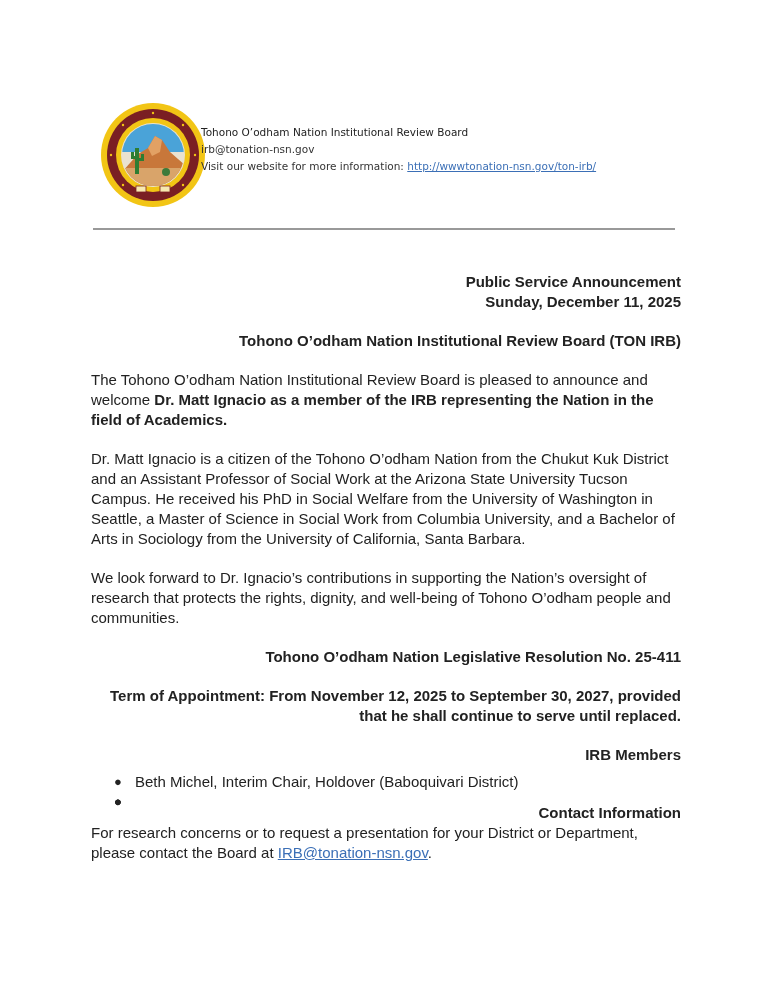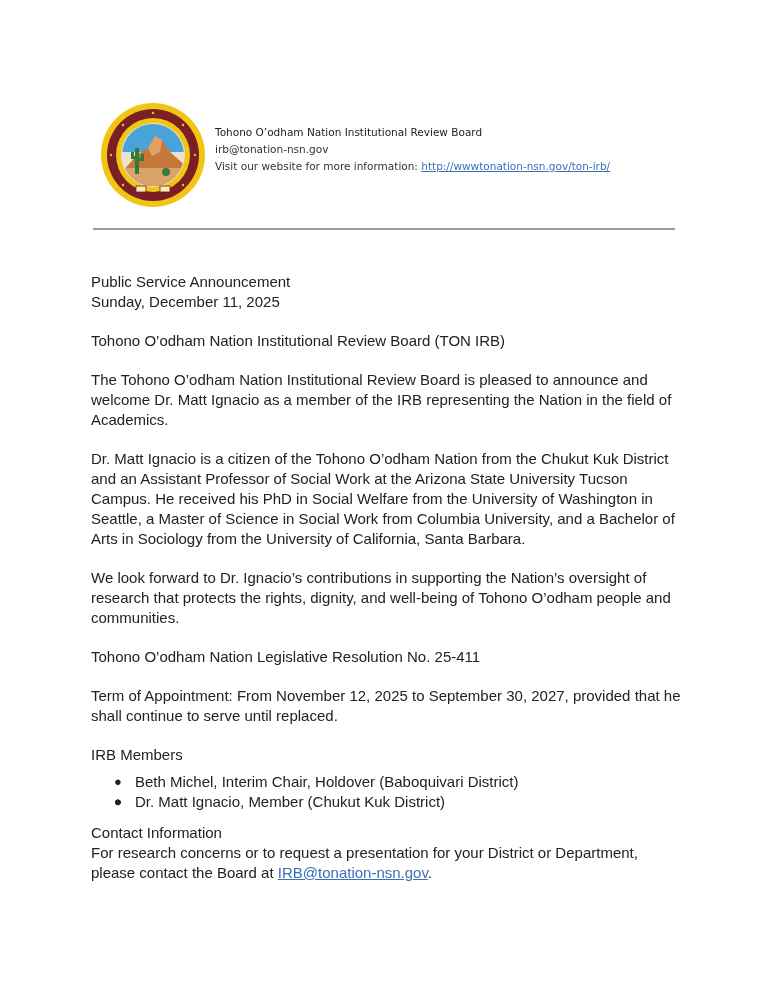--- a/index.html
+++ b/index.html
@@ -1,26 +1,26 @@
 <!DOCTYPE html>
 <html><head>
 <meta charset="utf-8">
 <style>
   html, body { margin: 0; padding: 0; background: #ffffff; }
   body { width: 768px; height: 994px; position: relative; overflow: hidden;
          font-family: "Liberation Sans", sans-serif; color: #222222; }
   .seal { position: absolute; left: 100px; top: 102px; width: 106px; height: 106px; }
-  .letterhead { position: absolute; left: 215px; top: 124px; font-family: "DejaVu Sans", sans-serif;
+  .letterhead { position: absolute; left: 201px; top: 124px; font-family: "DejaVu Sans", sans-serif;
                 font-size: 10.5px; line-height: 17px; color: #333333; }
   .letterhead .org { color: #222222; }
   .letterhead a { color: #3b6fb6; text-decoration: underline; margin-top: 33px; }
   .divider { position: absolute; left: 93px; top: 228px; width: 582px; height: 2px; background: #999999; }
   .content { position: absolute; left: 91px; top: 272px; width: 590px; font-size: 15px; line-height: 20px; }
   .content p { margin: 0; }
-  .b { font-weight: normal; }
+  .b { font-weight: bold; text-align: right; }
   .gap { height: 19px; }
   .gap-s { height: 11px; }
   ul.members { margin: 7px 0 0 0; padding: 0 0 0 23px; list-style: none; }
   ul.members li { position: relative; padding-left: 21px; line-height: 20px; }
   ul.members li .bullet { position: absolute; left: 0; top: 0; font-size: 13px; }
   a.mail { color: #3b6fb6; text-decoration: underline; }
 </style>
 </head>
 <body>
 
@@ -79,18 +79,18 @@
   <div class="gap"></div>
   <p class="b">Tohono O’odham Nation Legislative Resolution No. 25-411</p>
   <div class="gap"></div>
   <p class="b">Term of Appointment: From November 12, 2025 to September 30, 2027, provided that he shall continue to serve until replaced.</p>
   <div class="gap"></div>
   <p class="b">IRB Members</p>
   <ul class="members">
     <li><span class="bullet">●</span><span>Beth Michel, Interim Chair, Holdover (Baboquivari District)</span></li>
     <li><span class="bullet">●</span></li>
     <li><span class="bullet">●</span></li>
-    <li><span class="bullet">●</span><span>Dr. Matt Ignacio, Member (Chukut Kuk District)</span></li>
+    <li><span class="bullet">●</span></li>
   </ul>
   <div class="gap-s"></div>
   <p class="b">Contact Information</p>
   <p><span>For research concerns or to request a presentation for your District or Department, please contact the Board at </span><a class="mail">IRB@tonation-nsn.gov</a><span>.</span></p>
 </div>
 
 </body></html>

